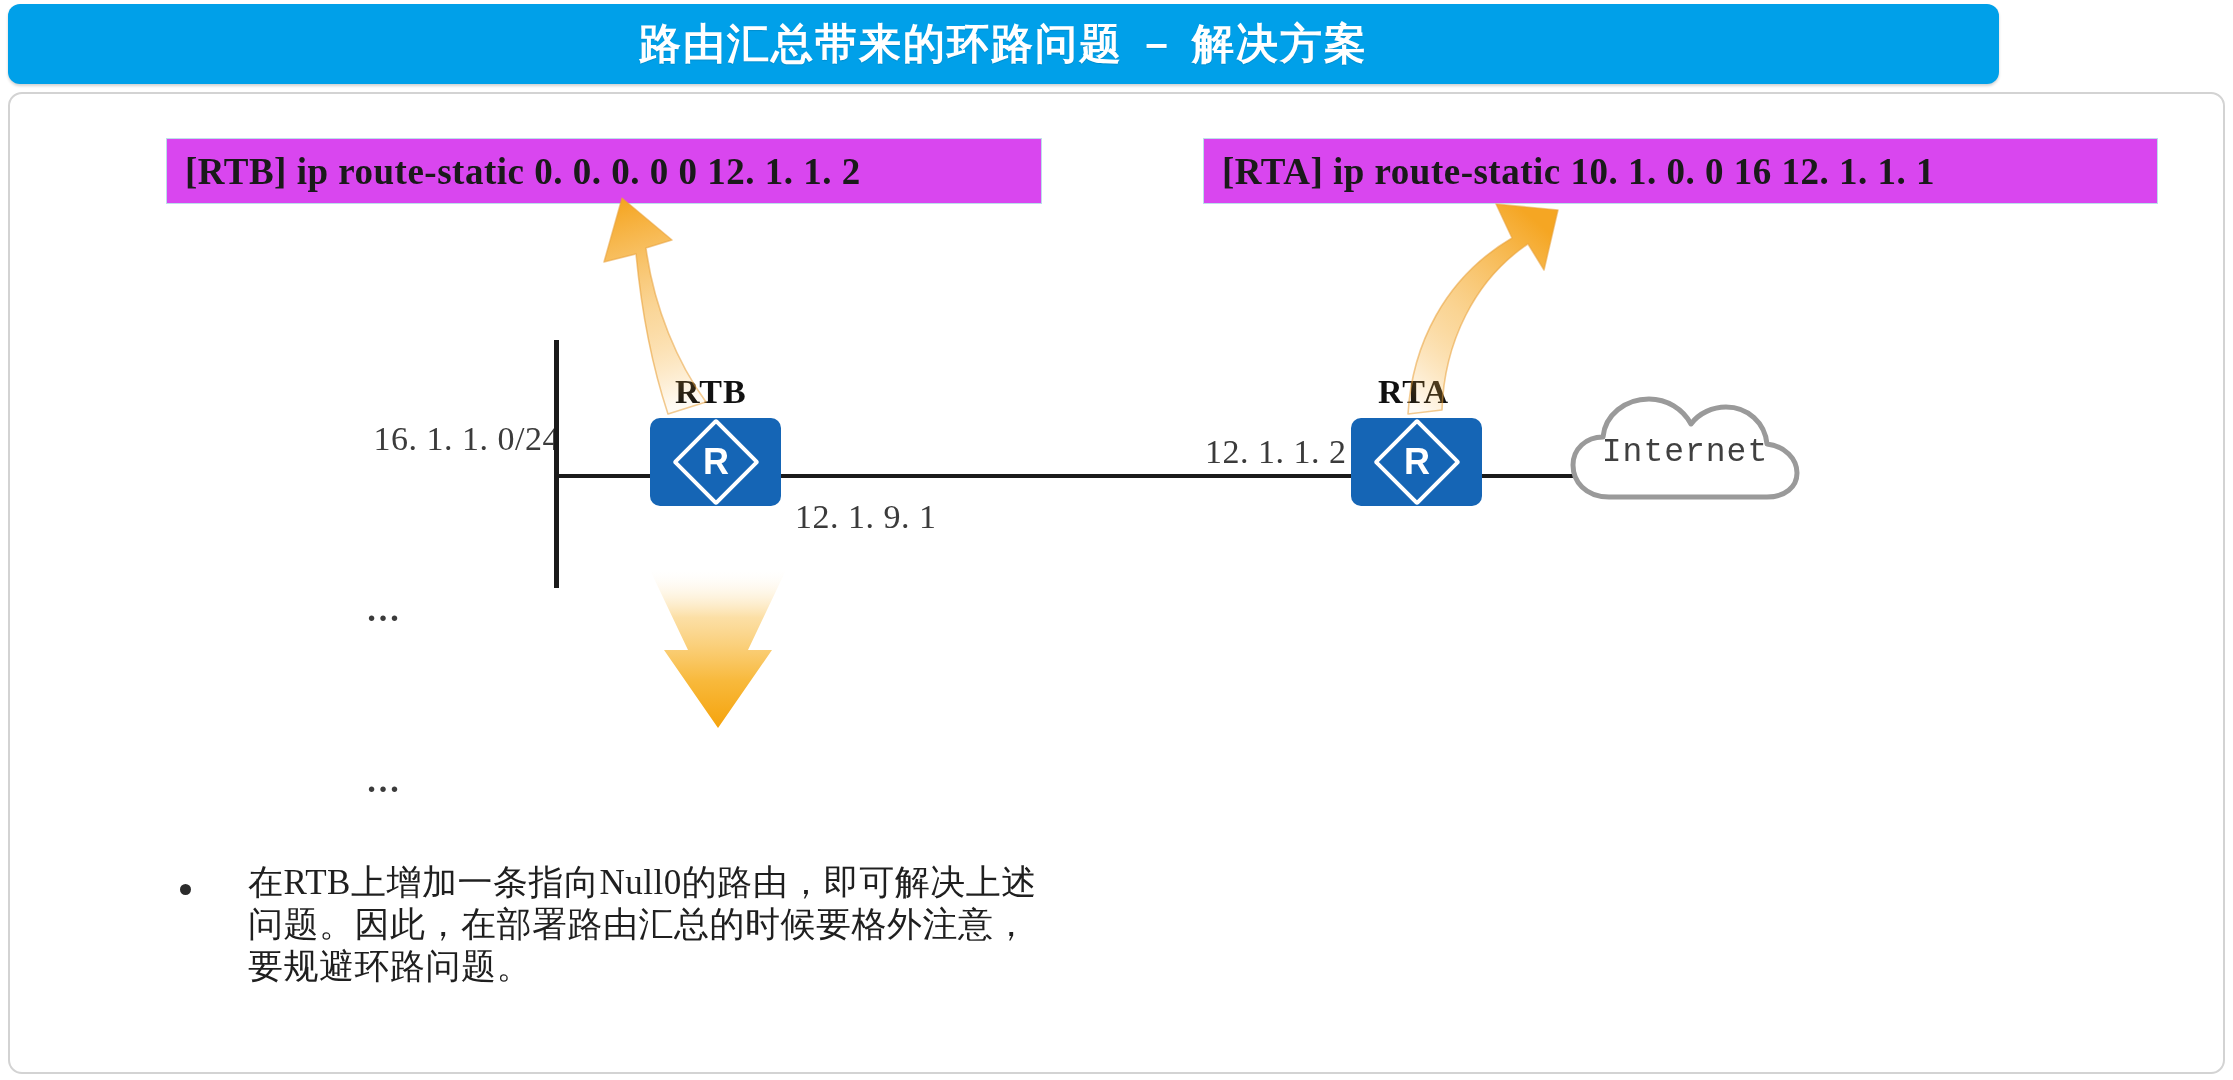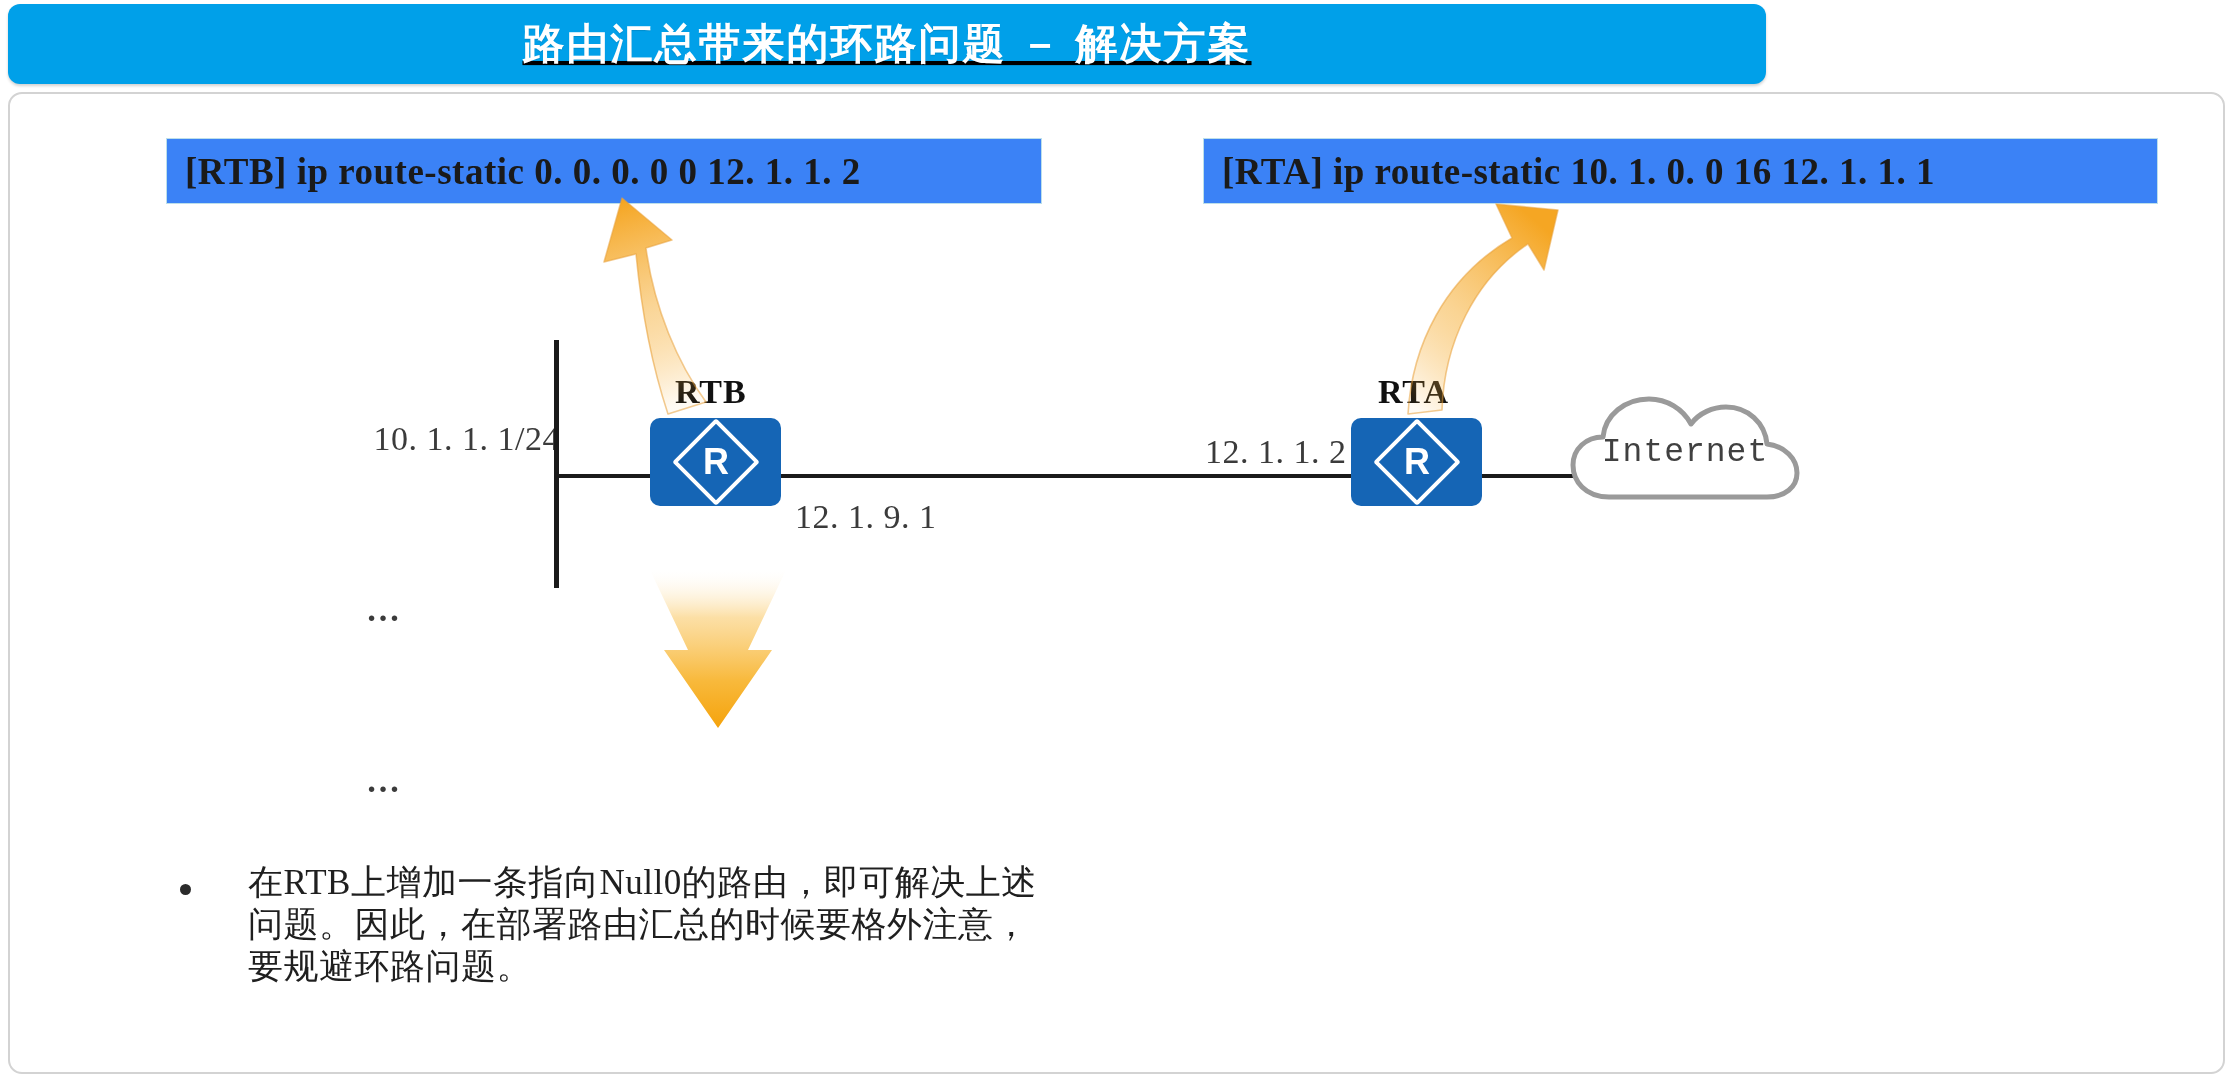--- a/index.html
+++ b/index.html
@@ -17,29 +17,28 @@
     width: 2233px;
     height: 1080px;
     background: #ffffff;
   }
 
   
   #title-bar {
     position: absolute;
     left: 8px;
     top: 4px;
-    width: 1758px;
+    width: 1991px;
     height: 80px;
     background: #00a0e9;
     border-radius: 12px;
     display: flex;
     align-items: center;
     justify-content: center;
     box-shadow: 0 2px 3px rgba(0,0,0,0.18);
-    text-decoration: underline;
   }
   #title-text {
     color: #ffffff;
     font-size: 42px;
     font-weight: 700;
     letter-spacing: 2px;
     white-space: pre;
     font-family: "Liberation Serif", "DejaVu Serif", serif;
     text-shadow: 0 1px 1px rgba(0,0,0,0.12);
   }
@@ -52,21 +51,21 @@
     width: 2217px;
     height: 982px;
     background: #ffffff;
     border: 2px solid #d3d3d3;
     border-radius: 14px;
   }
 
   
   .cmd-box {
     position: absolute;
-    background: #3b82f6;
+    background: #d946ef;
     border: 1px solid #bcdfea;
     display: flex;
     align-items: center;
     padding: 0 18px;
     white-space: pre;
     color: #1a1a1a;
     font-family: "Liberation Serif", "DejaVu Serif", serif;
     font-size: 37px;
     font-weight: 700;
     letter-spacing: 0.5px;
@@ -220,21 +219,21 @@
   </div>
 
   <div id="content-panel"></div>
 
   <div class="cmd-box" id="cmd-rtb-default">[RTB] ip route-static 0. 0. 0. 0 0 12. 1. 1. 2</div>
 
   <div class="cmd-box" id="cmd-rta-summary">[RTA] ip route-static 10. 1. 0. 0 16 12. 1. 1. 1</div>
 
 
   <div id="subnet-list">
-    <div>10. 1. 1. 1/24</div>
+    <div>16. 1. 1. 0/24</div>
     <div class="subnet-ellipsis">…</div>
     <div class="subnet-ellipsis">…</div>
     
     
   </div>
 
   <div class="wire" id="bus-vertical"></div>
   <div class="wire" id="bus-stub"></div>
   <div class="wire" id="link-rtb-rta"></div>
   <div class="wire" id="link-rta-cloud"></div>

